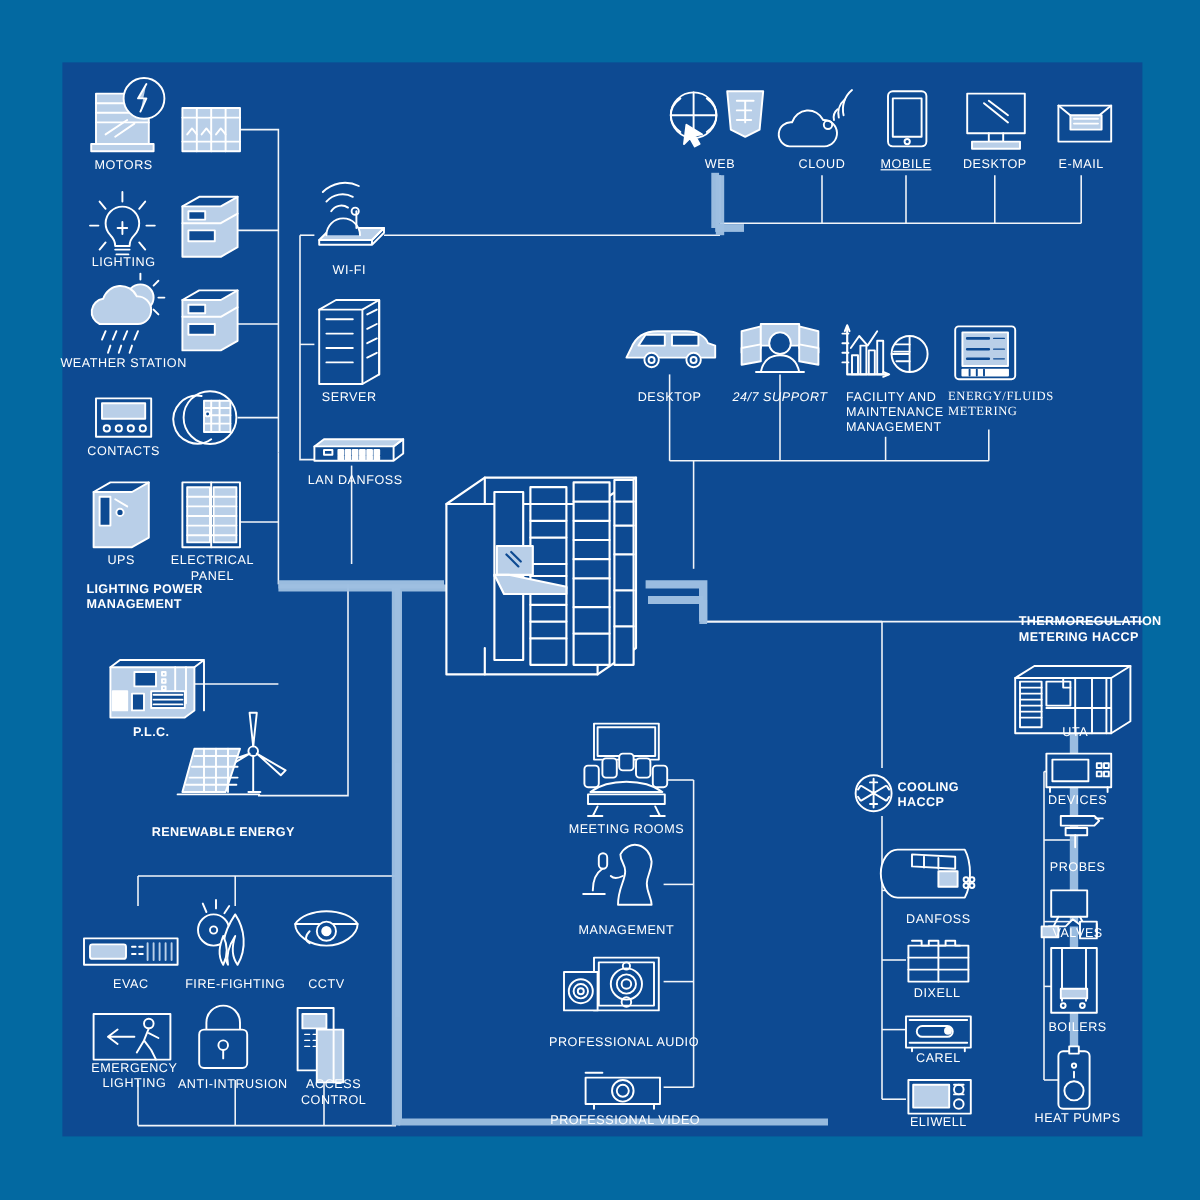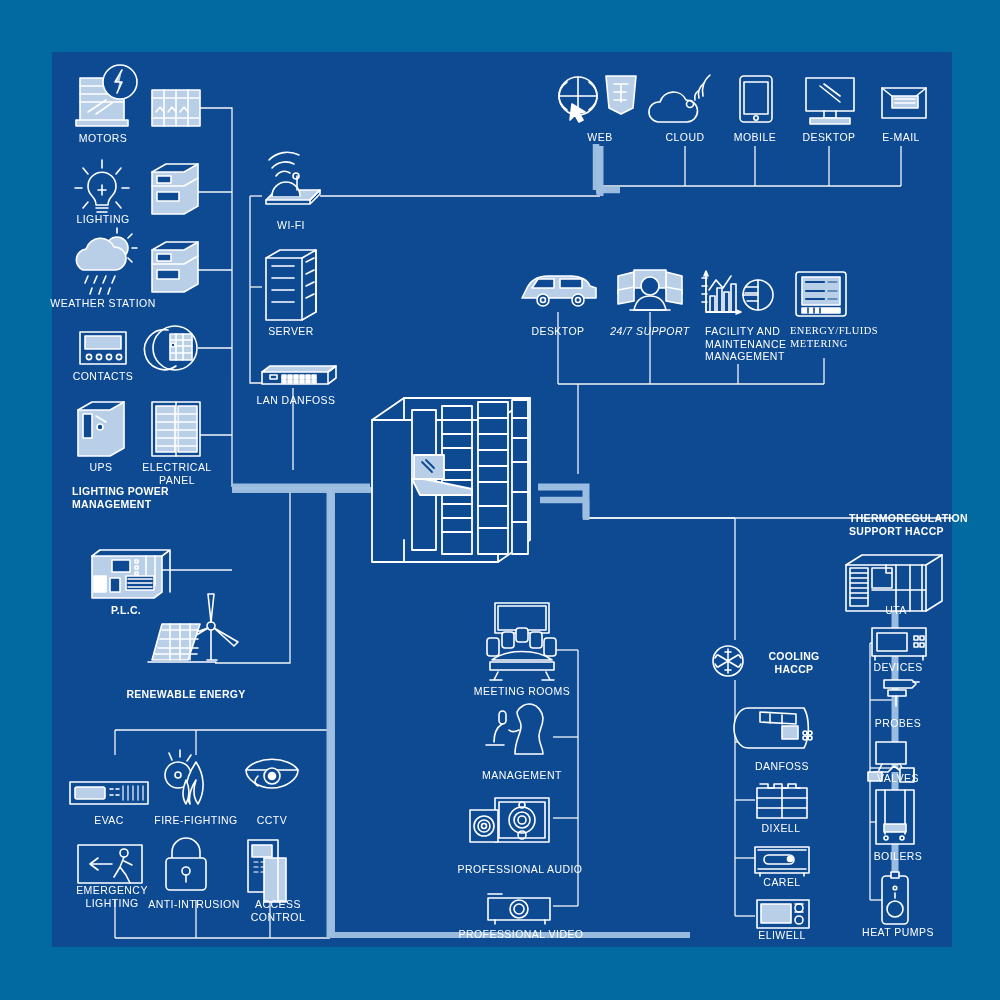--- a/index.html
+++ b/index.html
@@ -541,21 +541,21 @@
 MANAGEMENT</div>
   <div class="lbl b" style="left:86px;top:604px;width:80px;">P.L.C.</div>
   <div class="lbl b" style="left:116px;top:688px;width:140px;">RENEWABLE ENERGY</div>
 
   <div class="lbl" style="left:248px;top:219px;width:86px;">WI-FI</div>
   <div class="lbl" style="left:248px;top:325px;width:86px;">SERVER</div>
   <div class="lbl" style="left:248px;top:394px;width:96px;">LAN DANFOSS</div>
 
   <div class="lbl" style="left:562px;top:131px;width:76px;">WEB</div>
   <div class="lbl" style="left:647px;top:131px;width:76px;">CLOUD</div>
-  <div class="lbl" style="left:717px;top:131px;width:76px;">MOBILE</div>
+  <div class="lbl" style="left:717px;top:131px;width:76px;text-decoration:underline;">MOBILE</div>
   <div class="lbl" style="left:791px;top:131px;width:76px;">DESKTOP</div>
   <div class="lbl" style="left:863px;top:131px;width:76px;">E-MAIL</div>
 
   <div class="lbl" style="left:518px;top:325px;width:80px;">DESKTOP</div>
   <div class="lbl" style="left:604px;top:325px;width:92px;font-style:italic;">24/7 SUPPORT</div>
   <div class="lbl l" style="left:705px;top:325px;width:86px;">FACILITY AND
 MAINTENANCE
 MANAGEMENT</div>
   <div class="lbl l" style="left:790px;top:325px;width:90px;font-family:Liberation Serif, serif;">ENERGY/FLUIDS
 METERING</div>
@@ -566,28 +566,28 @@
   <div class="lbl" style="left:68px;top:884px;width:88px;">EMERGENCY
 LIGHTING</div>
   <div class="lbl" style="left:146px;top:898px;width:96px;">ANTI-INTRUSION</div>
   <div class="lbl" style="left:230px;top:898px;width:96px;">ACCESS CONTROL</div>
 
   <div class="lbl" style="left:466px;top:685px;width:112px;">MEETING ROOMS</div>
   <div class="lbl" style="left:472px;top:769px;width:100px;">MANAGEMENT</div>
   <div class="lbl" style="left:452px;top:863px;width:136px;">PROFESSIONAL AUDIO</div>
   <div class="lbl" style="left:453px;top:928px;width:136px;">PROFESSIONAL VIDEO</div>
 
-  <div class="lbl b l" style="left:748px;top:650px;width:92px;text-align:center;">COOLING
+  <div class="lbl b l" style="left:748px;top:650px;width:92px;">COOLING
 HACCP</div>
   <div class="lbl" style="left:740px;top:760px;width:84px;">DANFOSS</div>
   <div class="lbl" style="left:742px;top:822px;width:78px;">DIXELL</div>
   <div class="lbl" style="left:743px;top:876px;width:78px;">CAREL</div>
   <div class="lbl" style="left:742px;top:929px;width:80px;">ELIWELL</div>
 
   <div class="lbl b l" style="left:849px;top:512px;width:150px;">THERMOREGULATION
-SUPPORT HACCP</div>
+METERING HACCP</div>
   <div class="lbl" style="left:866px;top:604px;width:60px;">UTA</div>
   <div class="lbl" style="left:858px;top:661px;width:80px;">DEVICES</div>
   <div class="lbl" style="left:858px;top:717px;width:80px;">PROBES</div>
   <div class="lbl" style="left:858px;top:772px;width:80px;">VALVES</div>
   <div class="lbl" style="left:858px;top:850px;width:80px;">BOILERS</div>
   <div class="lbl" style="left:852px;top:926px;width:92px;">HEAT PUMPS</div>
 </div>
 
 </body></html>

